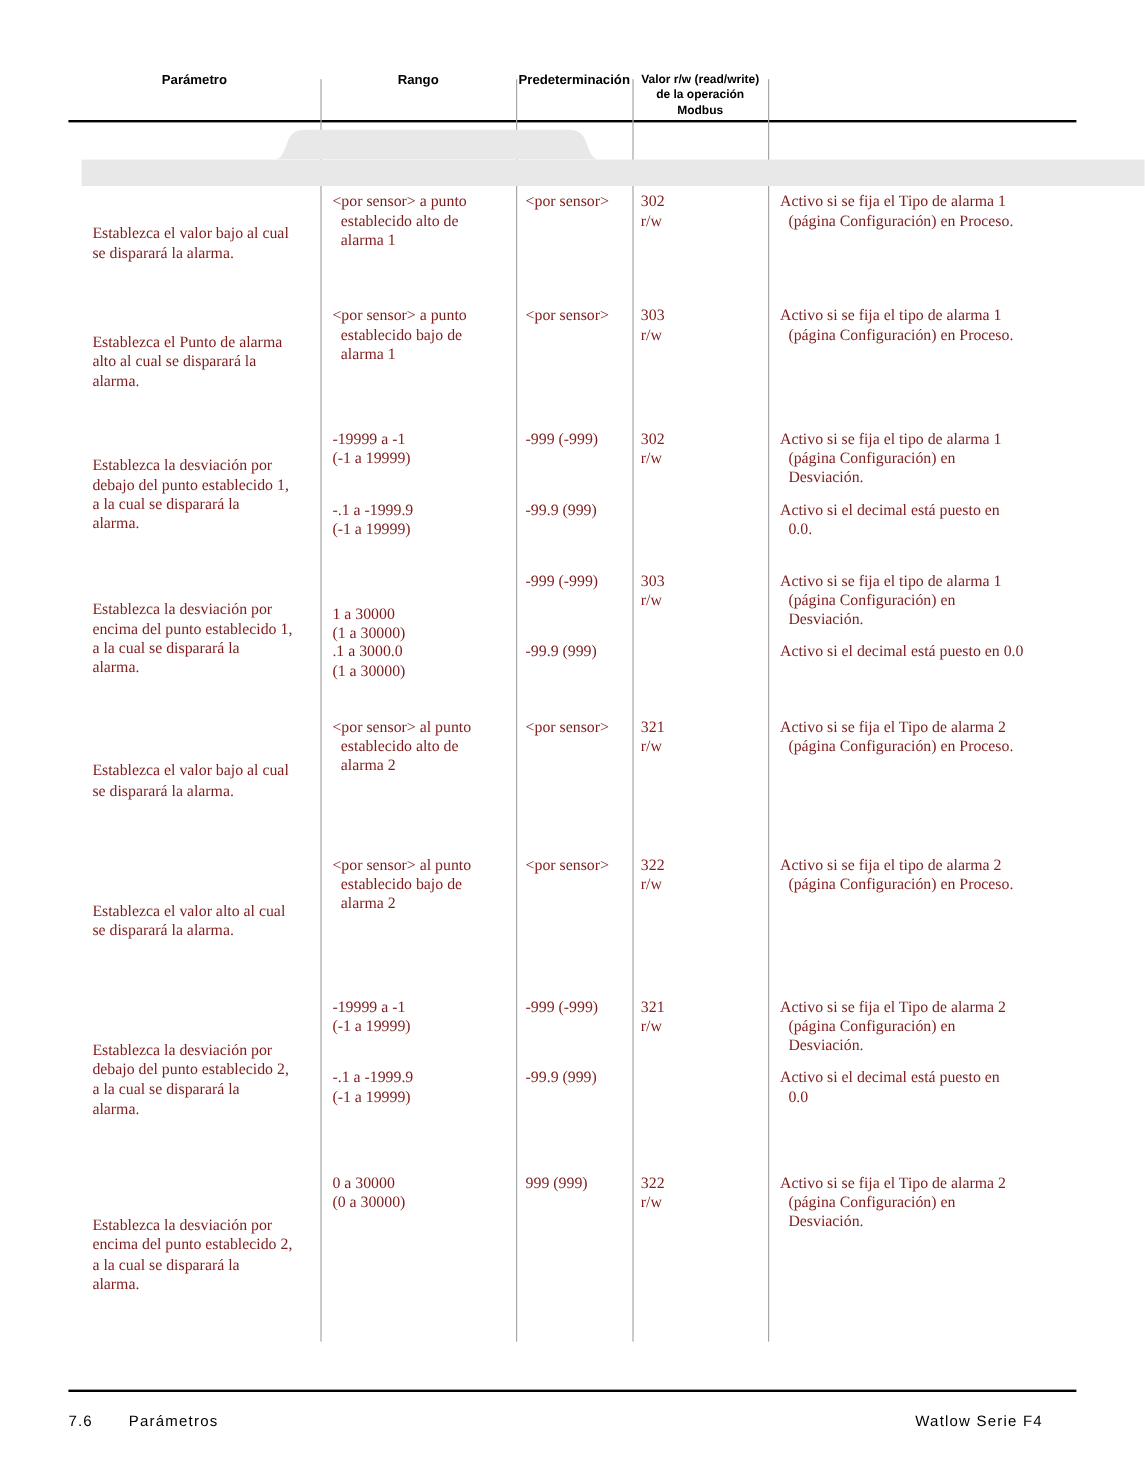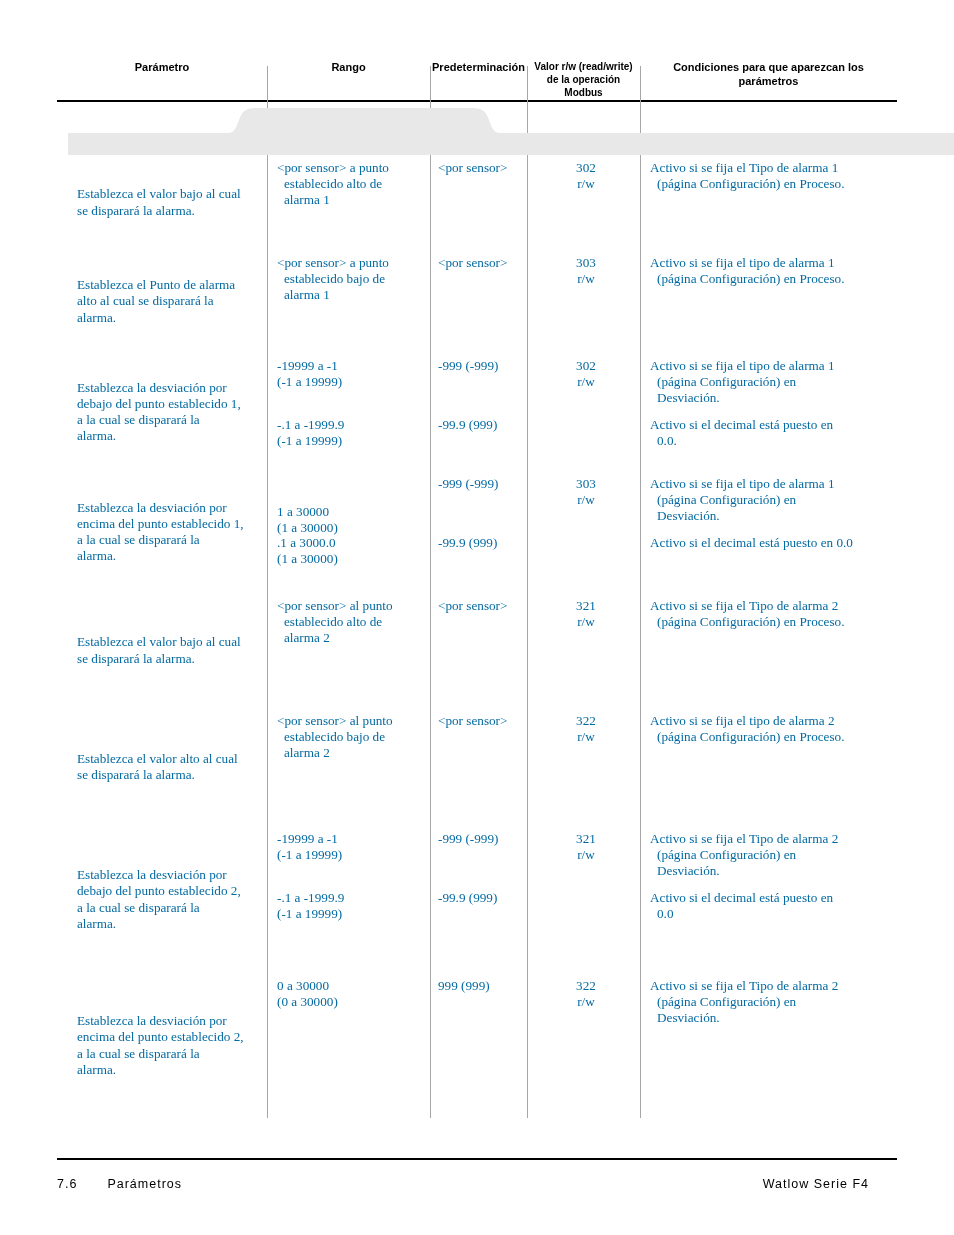--- a/index.html
+++ b/index.html
@@ -34,30 +34,30 @@
   .band{position:absolute;left:68px;top:133px;width:886px;height:22px;background:#e8e8e8;}
   .tab{position:absolute;left:228px;top:108px;}
   
   .tbody{position:absolute;left:57px;top:155px;width:840px;}
   .row{
     display:grid;
     grid-template-columns:210px 163px 97px 113px 257px;
     grid-auto-rows:auto;
   }
   .cell{
-    font-size:13.2px;line-height:1.22;color:#0369a1;
+    font-size:13.2px;line-height:1.22;color:#7f1d1d;
     white-space:pre;box-sizing:border-box;overflow:visible;
   }
   .param{
     display:flex;align-items:center;
     padding:0 10px 0 20px;white-space:pre-line;
   }
   .rango{padding:5px 4px 0 10px;}
   .pred{padding:5px 2px 0 8px;}
-  .modbus{padding:5px 2px 0 7px;text-align:center;}
+  .modbus{padding:5px 2px 0 7px;}
   .cond{padding:5px 4px 0 10px;}
   .hang{padding-left:17px;text-indent:-7px;}
   .rango.hang{padding-left:17px;}
   .cond.hang{padding-left:17px;}
   
   .note{position:absolute;left:74px;top:1126px;font-size:13.5px;color:#111;}
   .note-label{font-weight:700;margin-right:4px;}
   .info-icon{
     display:inline-block;width:13px;height:13px;border-radius:50%;
     background:#111;color:#fff;text-align:center;vertical-align:-2px;
@@ -78,22 +78,20 @@
 <body>
 
 <div class="page">
 
 
   <div class="hcell hc1">Parámetro</div>
   <div class="hcell hc2">Rango</div>
   <div class="hcell hc3">Predeterminación</div>
   <div class="hcell hc4">Valor r/w (read/write)
 de la operación Modbus</div>
-  <div class="hcell hc5">Condiciones para que aparezcan los
-parámetros</div>
 
   <div class="hrule"></div>
 
   <div class="vline v1"></div>
   <div class="vline v2"></div>
   <div class="vline v3"></div>
   <div class="vline v4"></div>
 
   <svg class="tab" width="272" height="25" viewBox="0 0 272 25">
     <path d="M0,25 C6,25 8,20 11,12 C14,3 18,0 28,0 L244,0 C254,0 258,3 261,12 C264,20 266,25 272,25 Z" fill="#e8e8e8"></path>

